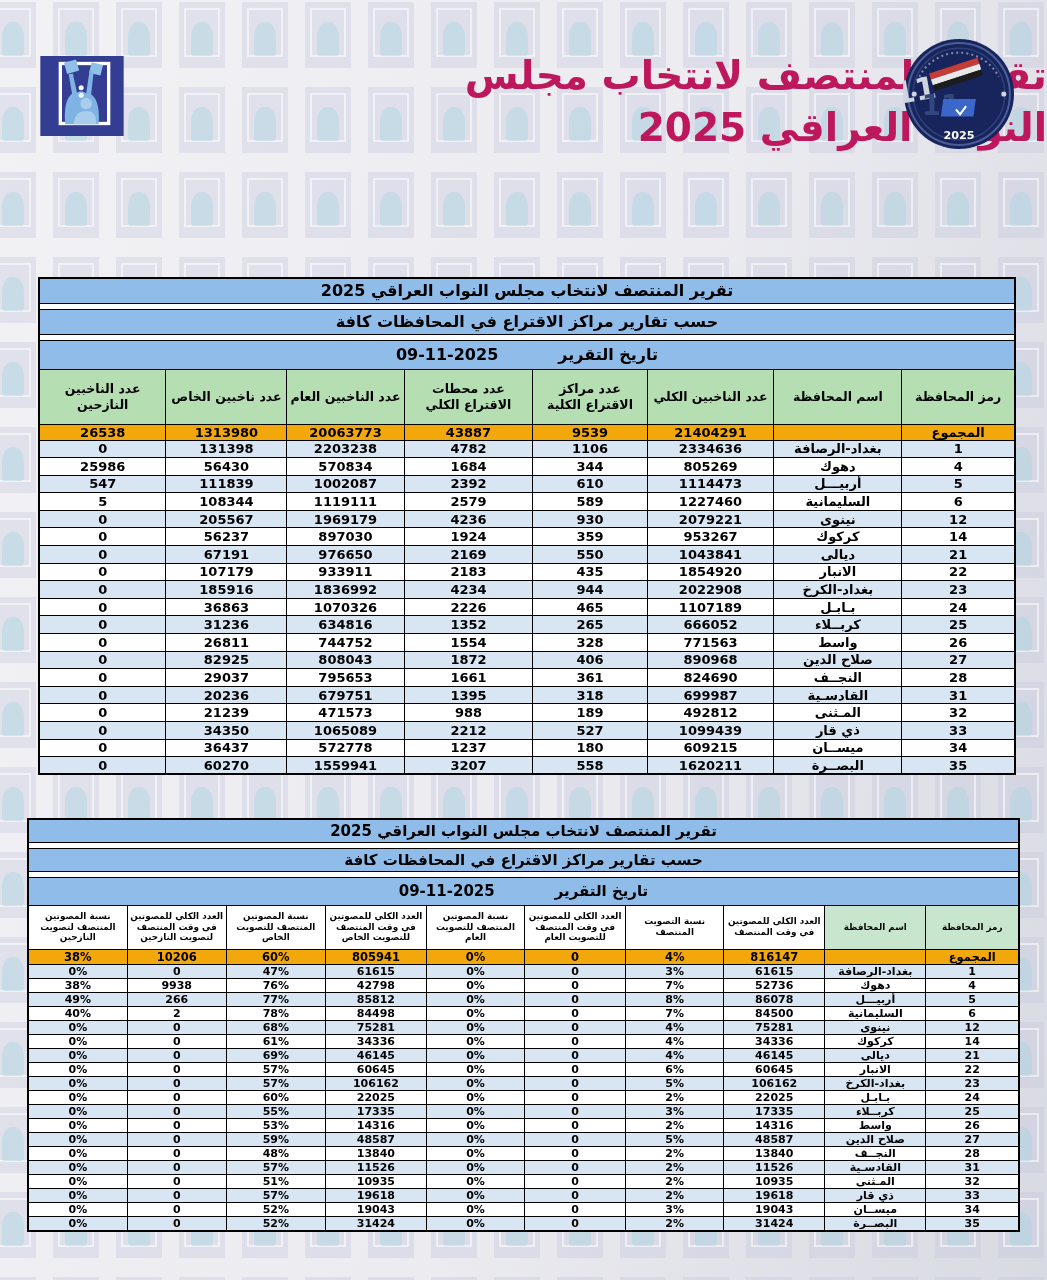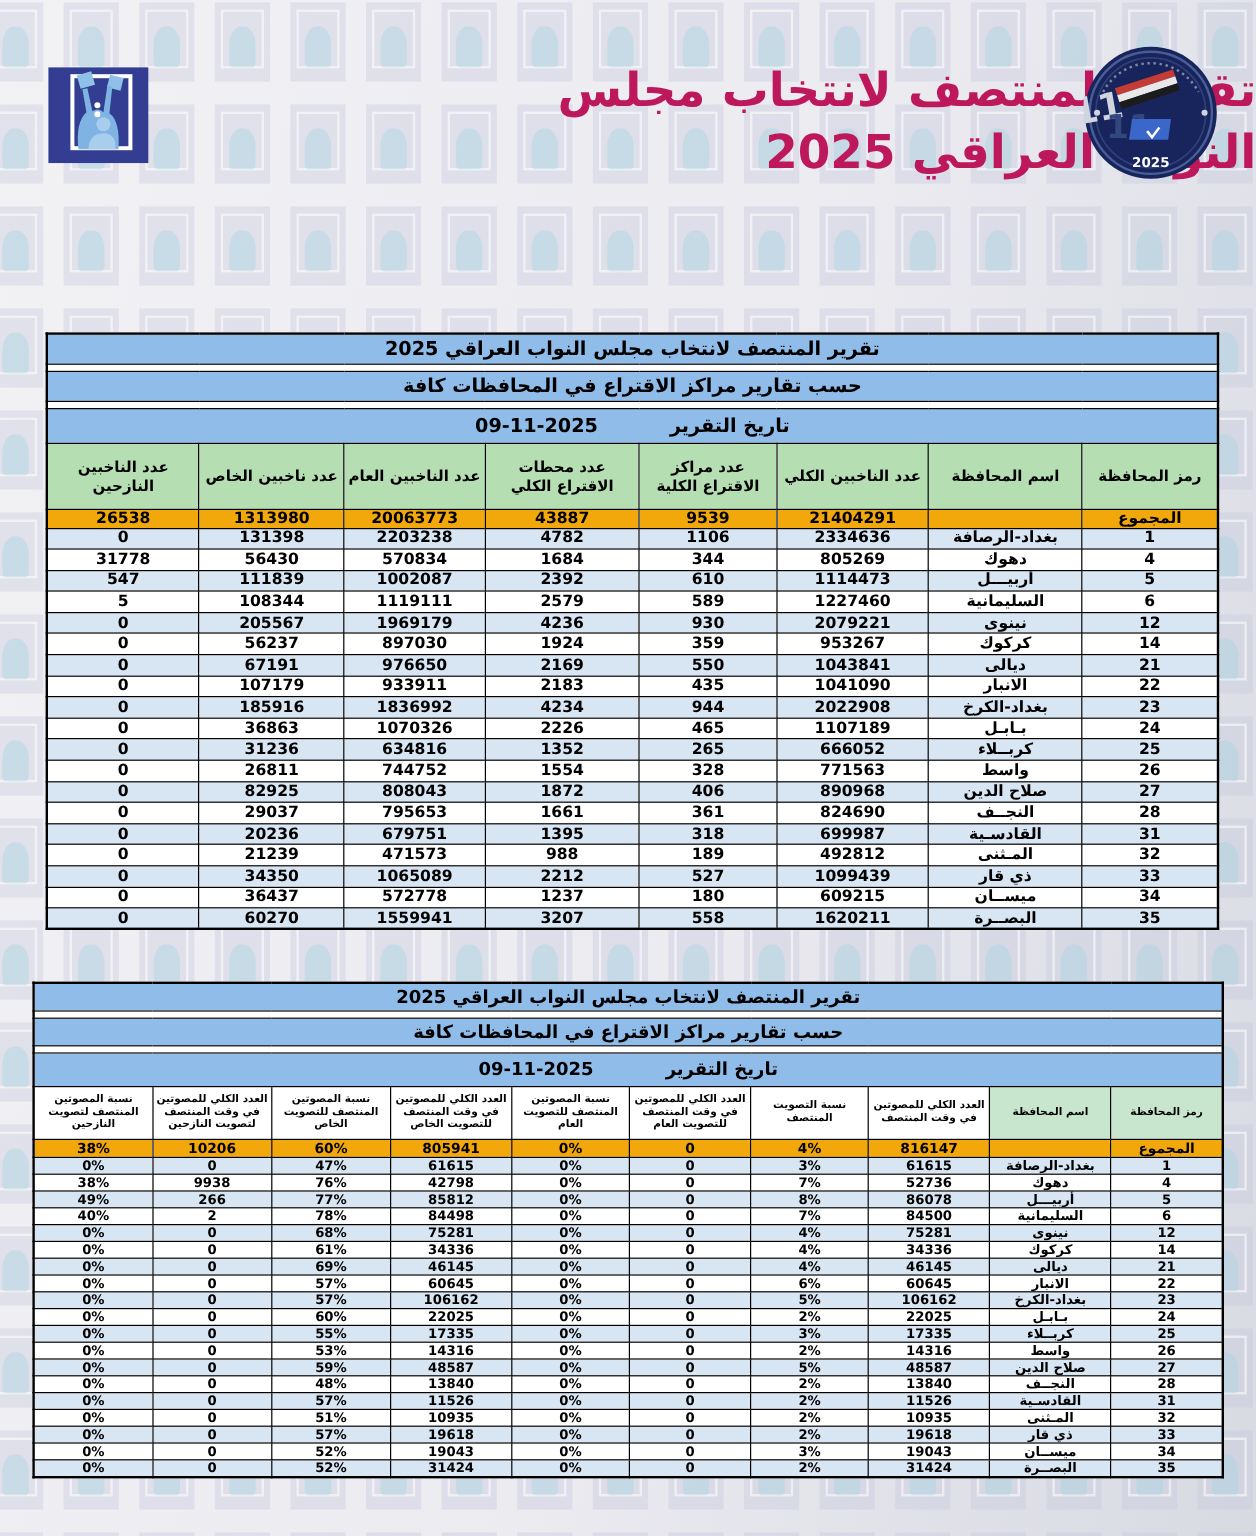--- a/index.html
+++ b/index.html
@@ -453,21 +453,21 @@
         <td>0</td>
       </tr>
       <tr class="data-row">
         <td>4</td>
         <td>دهوك</td>
         <td>805269</td>
         <td>344</td>
         <td>1684</td>
         <td>570834</td>
         <td>56430</td>
-        <td>31778</td>
+        <td>25986</td>
       </tr>
       <tr class="data-row">
         <td>5</td>
         <td>أربيـــل</td>
         <td>1114473</td>
         <td>610</td>
         <td>2392</td>
         <td>1002087</td>
         <td>111839</td>
         <td>547</td>
@@ -508,21 +508,21 @@
         <td>1043841</td>
         <td>550</td>
         <td>2169</td>
         <td>976650</td>
         <td>67191</td>
         <td>0</td>
       </tr>
       <tr class="data-row">
         <td>22</td>
         <td>الانبار</td>
-        <td>1041090</td>
+        <td>1854920</td>
         <td>435</td>
         <td>2183</td>
         <td>933911</td>
         <td>107179</td>
         <td>0</td>
       </tr>
       <tr class="data-row">
         <td>23</td>
         <td>بغداد-الكرخ</td>
         <td>2022908</td>

